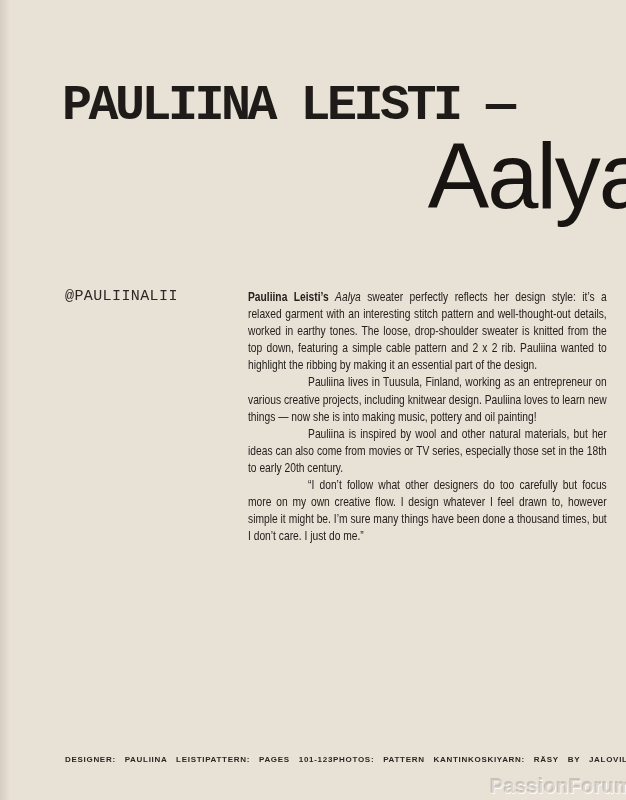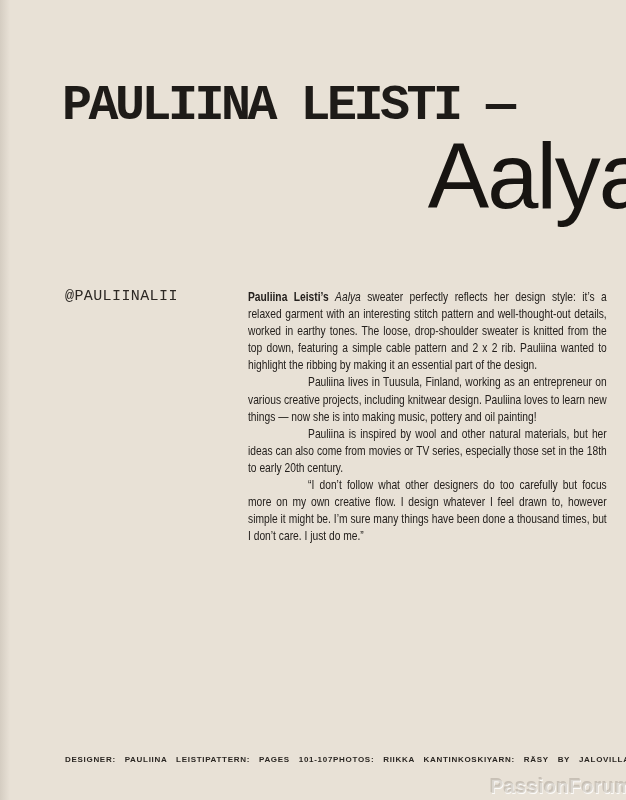--- a/index.html
+++ b/index.html
@@ -91,19 +91,19 @@
 
   <div class="article">
     <p><span class="lead-bold">Pauliina Leisti’s </span><span class="lead-italic">Aalya</span><span> sweater perfectly reflects her design style: it’s a relaxed garment with an interesting stitch pattern and well-thought-out details, worked in earthy tones. The loose, drop-shoulder sweater is knitted from the top down, featuring a simple cable pattern and 2 x 2 rib. Pauliina wanted to highlight the ribbing by making it an essential part of the design.</span></p>
     <p class="indent">Pauliina lives in Tuusula, Finland, working as an entrepreneur on various creative projects, including knitwear design. Pauliina loves to learn new things — now she is into making music, pottery and oil painting!</p>
     <p class="indent">Pauliina is inspired by wool and other natural materials, but her ideas can also come from movies or TV series, especially those set in the 18th to early 20th century.</p>
     <p class="indent">“I don’t follow what other designers do too carefully but focus more on my own creative flow. I design whatever I feel drawn to, however simple it might be. I’m sure many things have been done a thousand times, but I don’t care. I just do me.”</p>
   </div>
 
   <div class="credits">
     <span>DESIGNER: PAULIINA LEISTI</span>
-    <span>PATTERN: PAGES 101-107</span>
-    <span>PHOTOS: RIIKKA KANTINKOSKI</span>
+    <span>PATTERN: PAGES 101-123</span>
+    <span>PHOTOS: PATTERN KANTINKOSKI</span>
     <span>YARN: RÄSY BY JALOVILLA</span>
   </div>
 
   <div class="watermark">PassionForum.ru</div>
 </div>
 
 </body></html>

